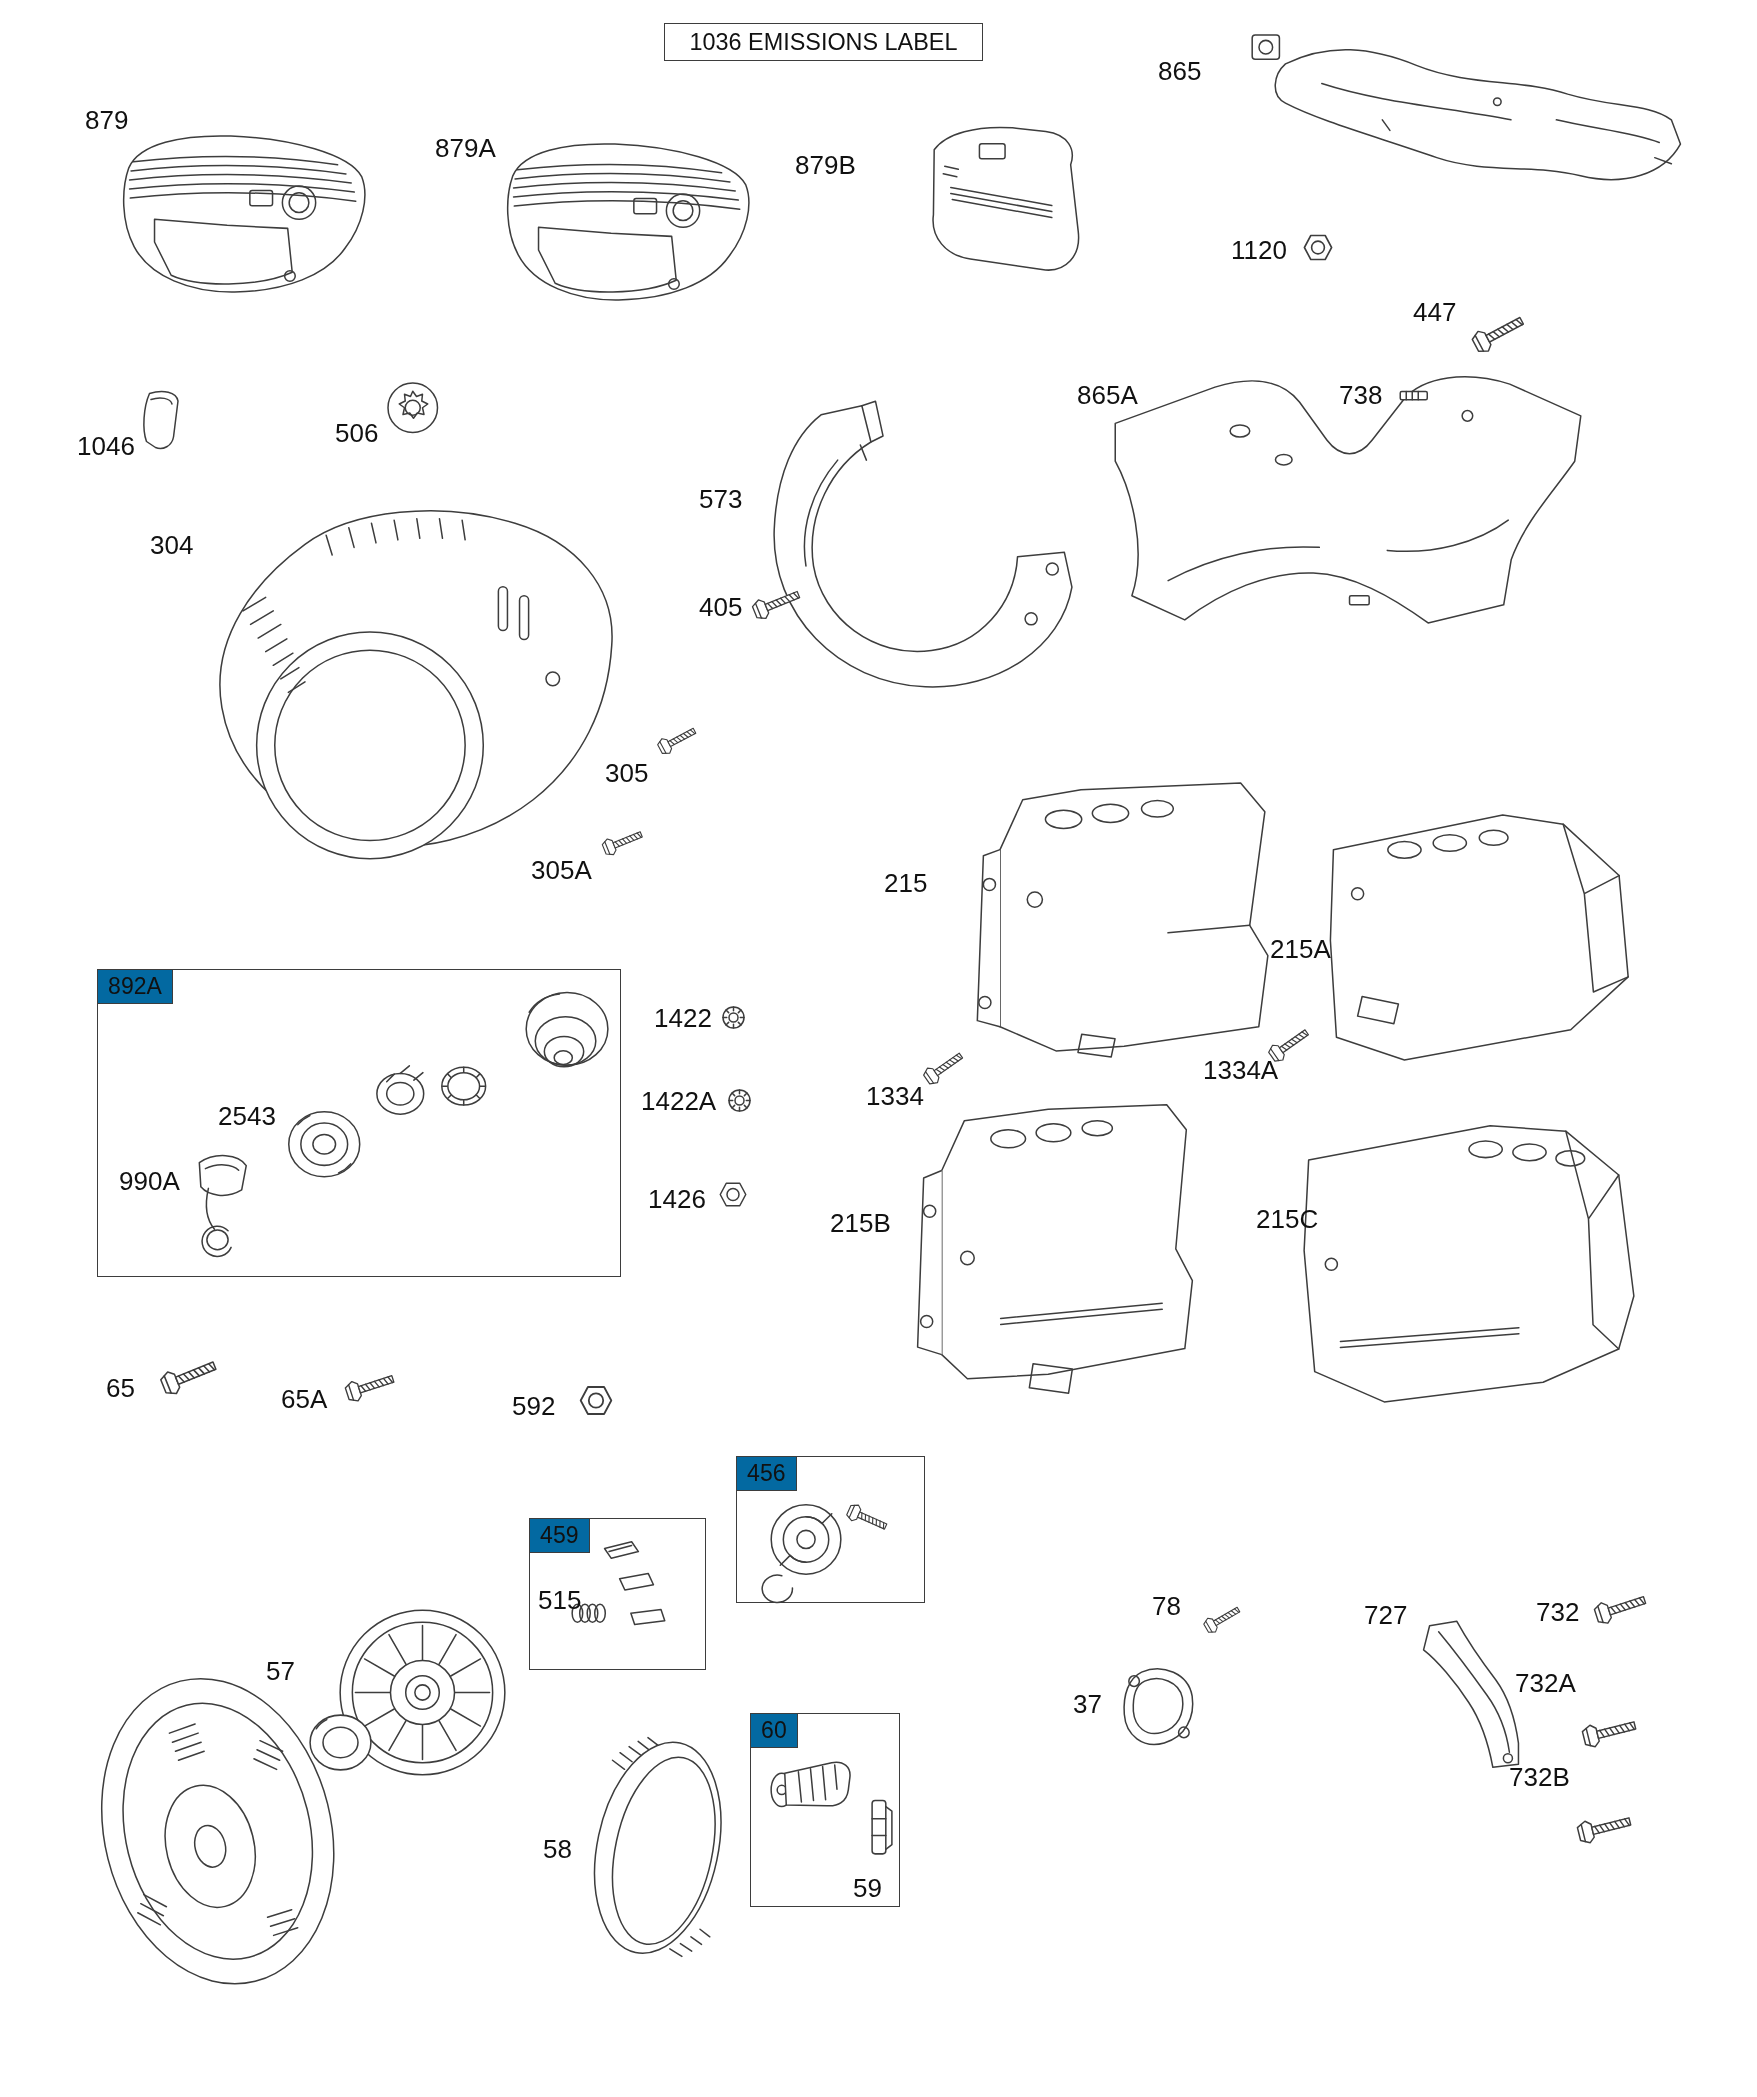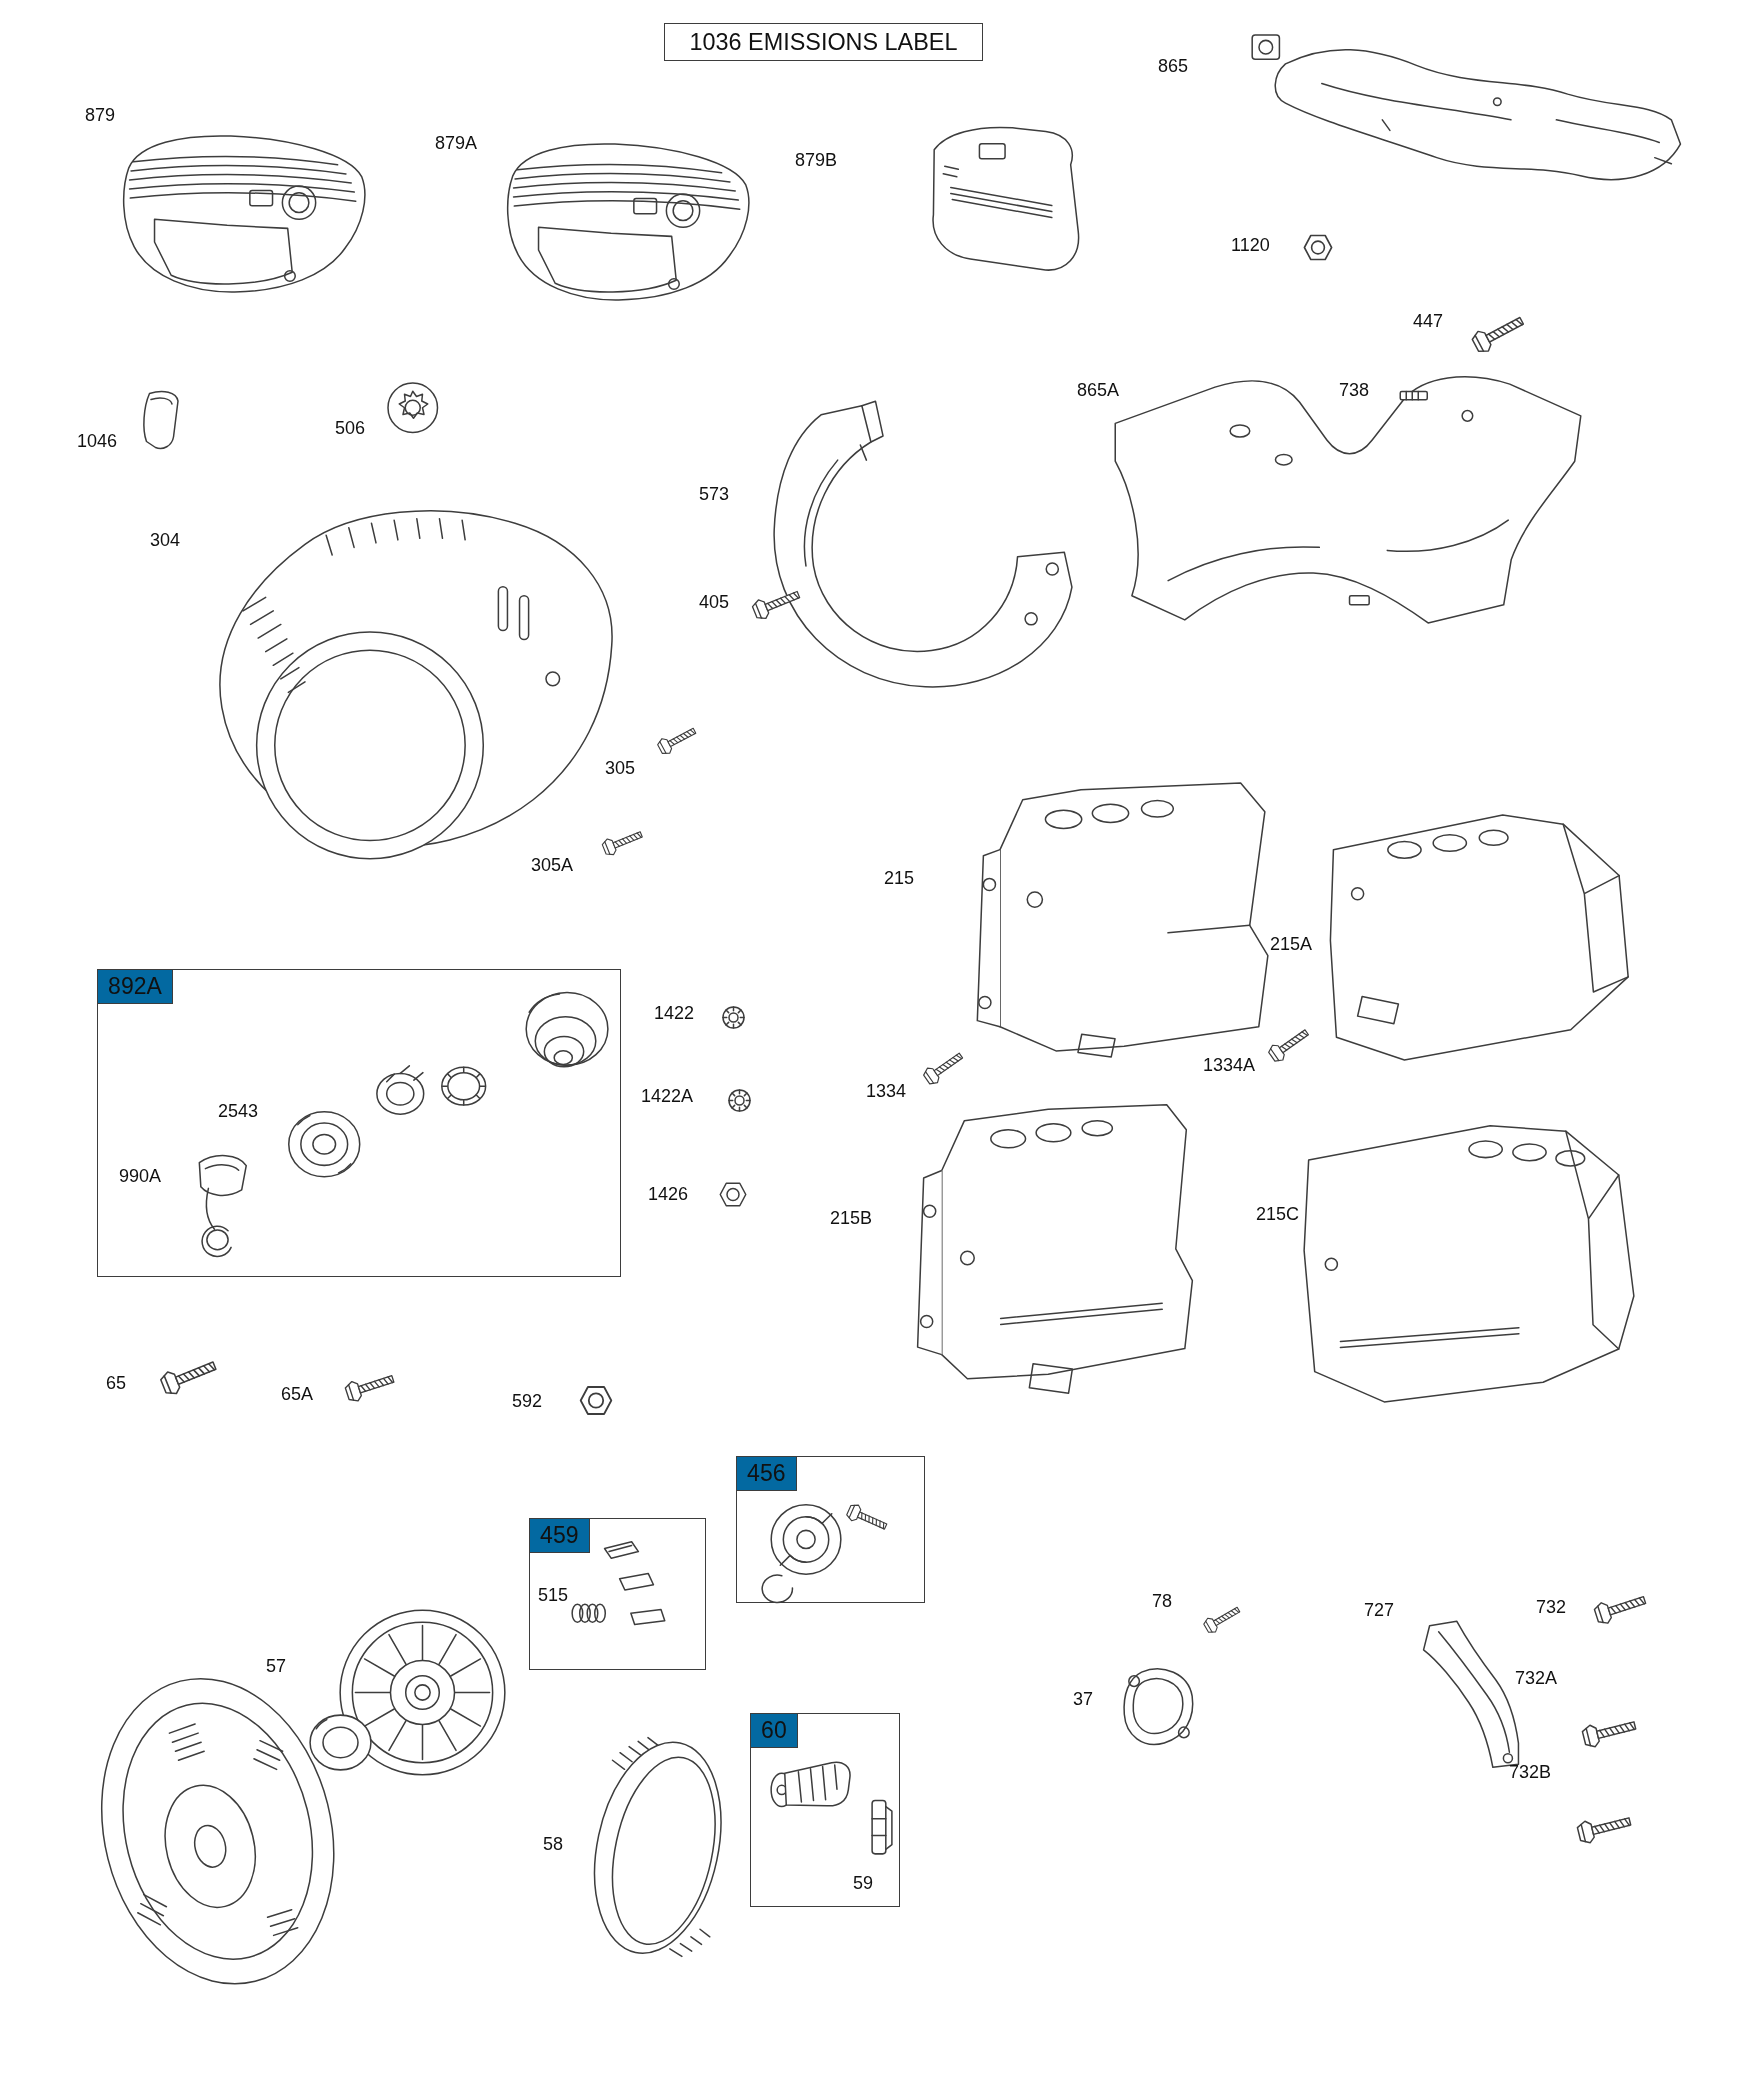--- a/index.html
+++ b/index.html
@@ -6,21 +6,21 @@
   #canvas {
     position:relative;
     width:1757px; height:2097px;
     background:#ffffff;
     font-family:"Liberation Sans", sans-serif;
     color:#111;
     margin-top:8px;
   }
   .callout {
     position:absolute;
-    font-size:18px;
+    font-size:26px;
     color:#111;
     white-space:nowrap;
     text-align:right;
   }
   .title-box {
     position:absolute;
     border:1.5px solid #3d3d3d;
     padding:4.5px 15px;
     font-size:23.4px;
     min-width:287px;
@@ -110,21 +110,21 @@
   <div class="callout" style="left:1158px;top:48px">865</div>
 
   <svg class="part" style="left:1302px;top:225px" width="32" height="29" viewBox="0 0 40 36">
       <use href="#sym-nut"></use>
     </svg>
   <div class="callout" style="left:1231px;top:227px">1120</div>
 
   <svg class="part" style="left:1470px;top:311px;transform:rotate(-28deg)" width="59" height="27" viewBox="0 0 80 36">
       <use href="#sym-bolt"></use>
     </svg>
-  <div class="callout" style="left:1413px;top:303px">447</div>
+  <div class="callout" style="left:1413px;top:289px">447</div>
 
   <svg class="part" style="left:133px;top:376px" width="57" height="73" viewBox="0 0 76 96">
     <path class="fw" d="M22,12 C40,6 58,10 60,22 L54,70 C52,82 40,88 30,84 L18,76 C12,60 14,30 22,12 Z"></path>
     <path class="ln" d="M24,20 C36,16 50,18 52,26"></path>
   </svg>
   <div class="callout" style="left:77px;top:423px">1046</div>
 
   <svg class="part" style="left:385px;top:372px" width="57" height="57" viewBox="0 0 76 76">
     <circle class="fw" cx="37" cy="37" r="33"></circle>
     <path class="ln" d="M37,15 l5,7 l8,-3 l-1,9 l8,4 l-7,5 l2,9 l-9,-2 l-5,7 l-5,-7 l-9,2 l2,-9 l-7,-5 l8,-4 l-1,-9 l8,3 Z"></path>

